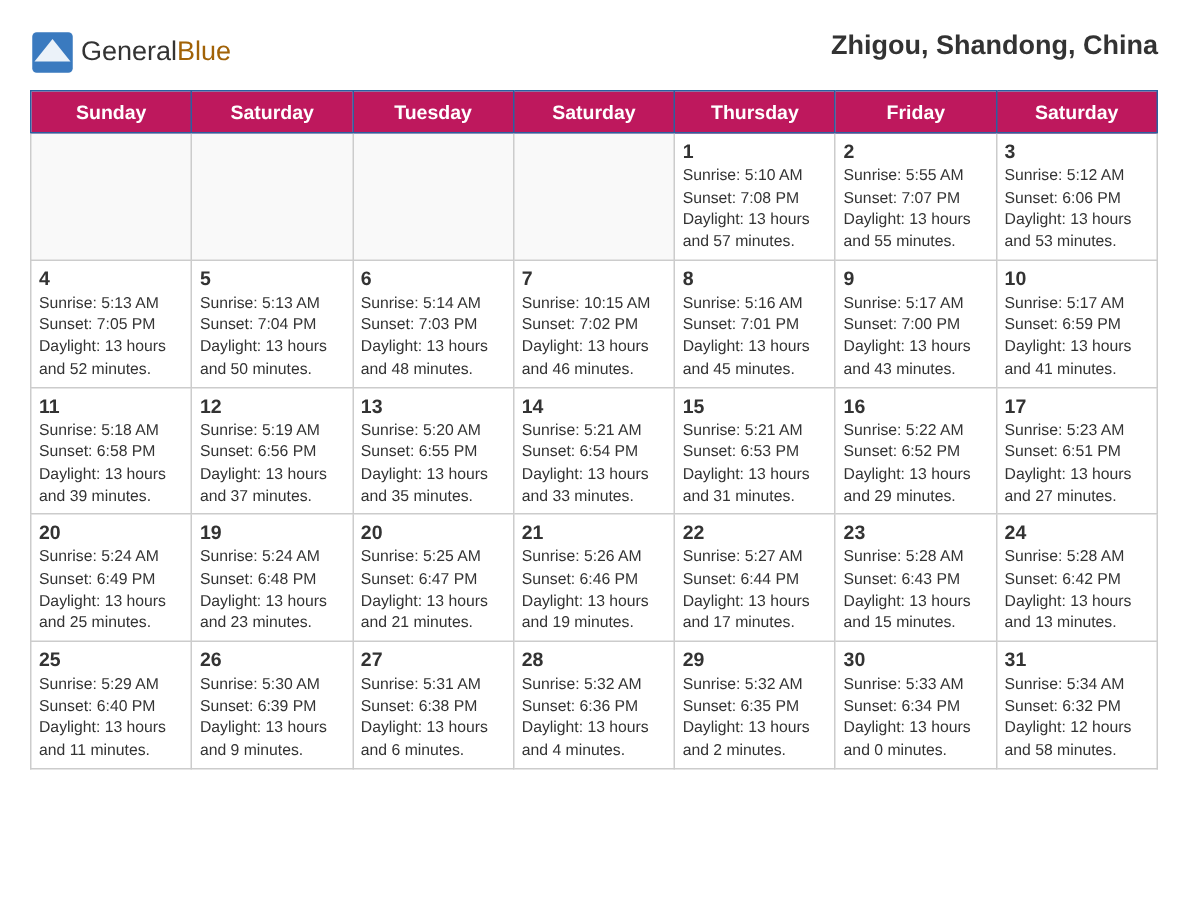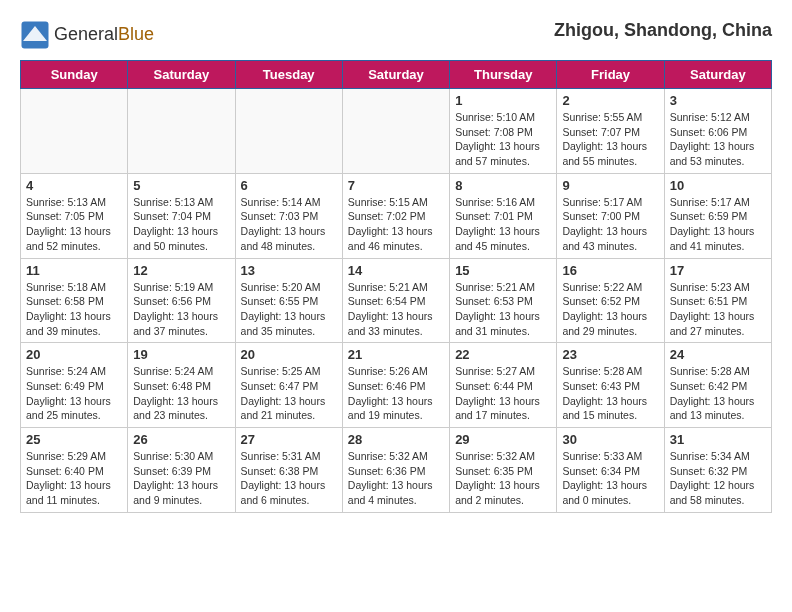--- a/index.html
+++ b/index.html
@@ -158,21 +158,21 @@
         </td>
         <td>
           <div class="day-num">6</div>
           <div class="day-info">Sunrise: 5:14 AM
 Sunset: 7:03 PM
 Daylight: 13 hours
 and 48 minutes.</div>
         </td>
         <td>
           <div class="day-num">7</div>
-          <div class="day-info">Sunrise: 5:15 AM
+          <div class="day-info">Sunrise: 10:15 AM
 Sunset: 7:02 PM
 Daylight: 13 hours
 and 46 minutes.</div>
         </td>
         <td>
           <div class="day-num">8</div>
           <div class="day-info">Sunrise: 5:16 AM
 Sunset: 7:01 PM
 Daylight: 13 hours
 and 45 minutes.</div>

